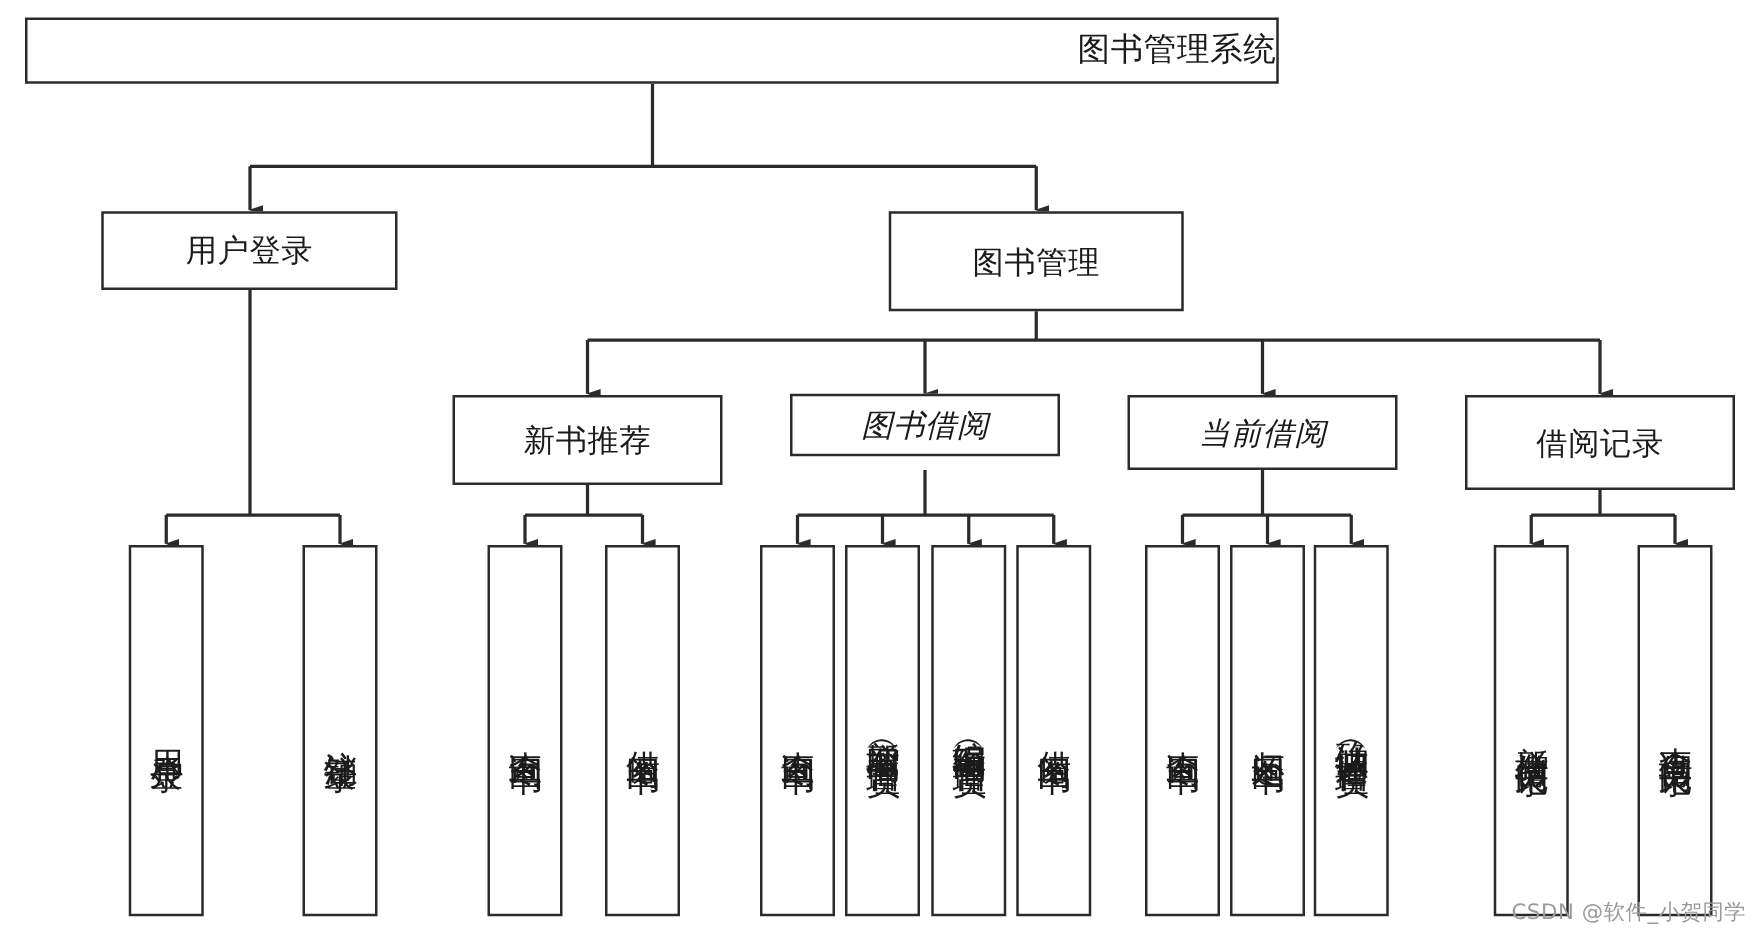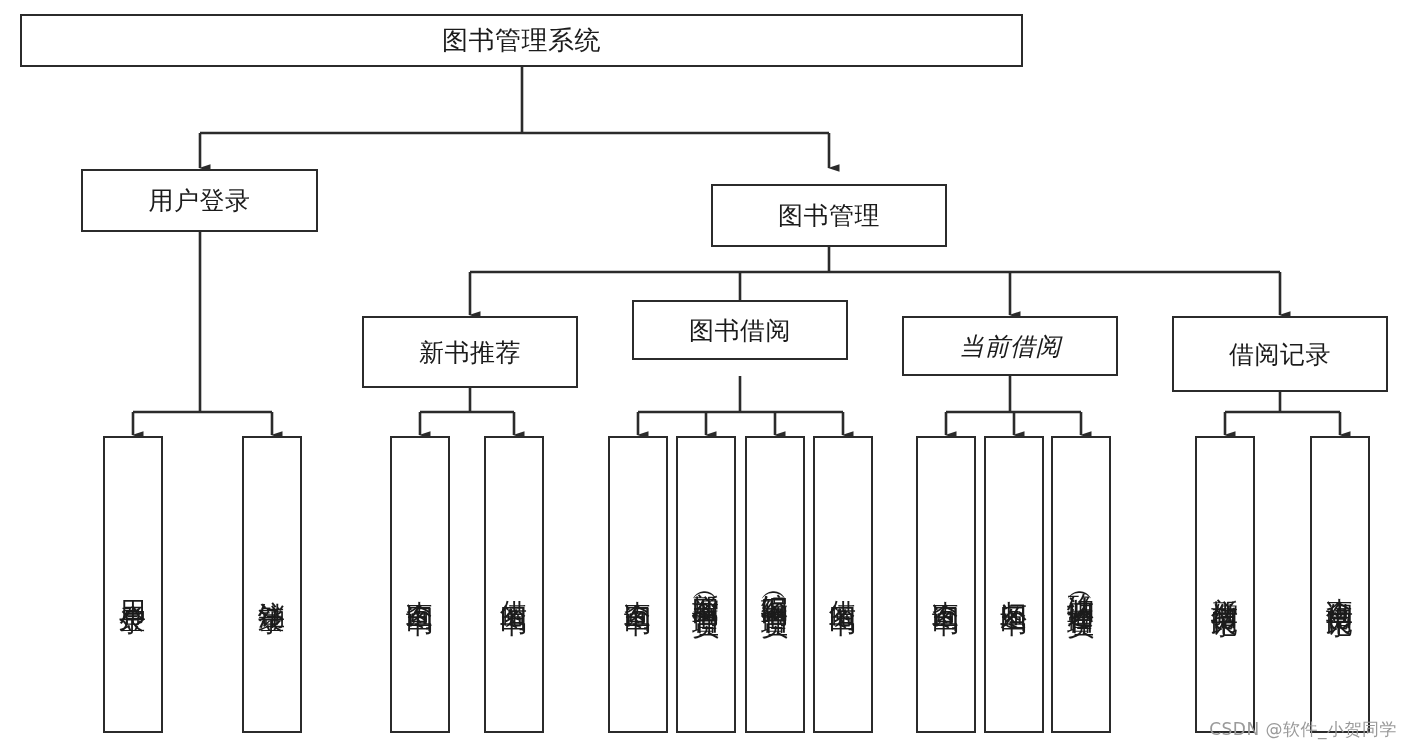--- a/index.html
+++ b/index.html
@@ -117,33 +117,33 @@
         <path d="M1014,412 L1014,435" marker-end="url(#arrowhead)"></path>
         <path d="M1081,412 L1081,435" marker-end="url(#arrowhead)"></path>
         <path d="M1280,376 L1280,412"></path>
         <path d="M1225,412 L1340,412"></path>
         <path d="M1225,412 L1225,435" marker-end="url(#arrowhead)"></path>
         <path d="M1340,412 L1340,435" marker-end="url(#arrowhead)"></path>
       </g>
   </svg>
 
   <div id="node-layer">
-      <div class="node h root" style="left: 20px; top: 14px; width: 1003px; height: 53px;">
+      <div class="node h root" style="left: 20px; top: 14px; width: 1003px; height: 53px; justify-content: flex-end;">
         <span class="lbl">图书管理系统</span>
       </div>
       <div class="node h" style="left: 81px; top: 169px; width: 237px; height: 63px;">
         <span class="lbl">用户登录</span>
       </div>
-      <div class="node h" style="left: 711px; top: 184px; width: 236px; height: 63px;">
+      <div class="node h" style="left: 711px; top: 169px; width: 236px; height: 80px;">
         <span class="lbl">图书管理</span>
       </div>
       <div class="node h" style="left: 362px; top: 316px; width: 216px; height: 72px;">
         <span class="lbl">新书推荐</span>
       </div>
-      <div class="node h" style="left: 632px; top: 300px; width: 216px; height: 60px;">
+      <div class="node h" style="left: 632px; top: 315px; width: 216px; height: 50px; font-style: italic;">
         <span class="lbl">图书借阅</span>
       </div>
       <div class="node h" style="left: 902px; top: 316px; width: 216px; height: 60px; font-style: italic;">
         <span class="lbl">当前借阅</span>
       </div>
       <div class="node h" style="left: 1172px; top: 316px; width: 216px; height: 76px; align-items: center;">
         <span class="lbl">借阅记录</span>
       </div>
       <div class="node v" style="left: 103px; top: 436px; width: 60px; height: 297px;">
         <span class="lbl">用户登录</span>

